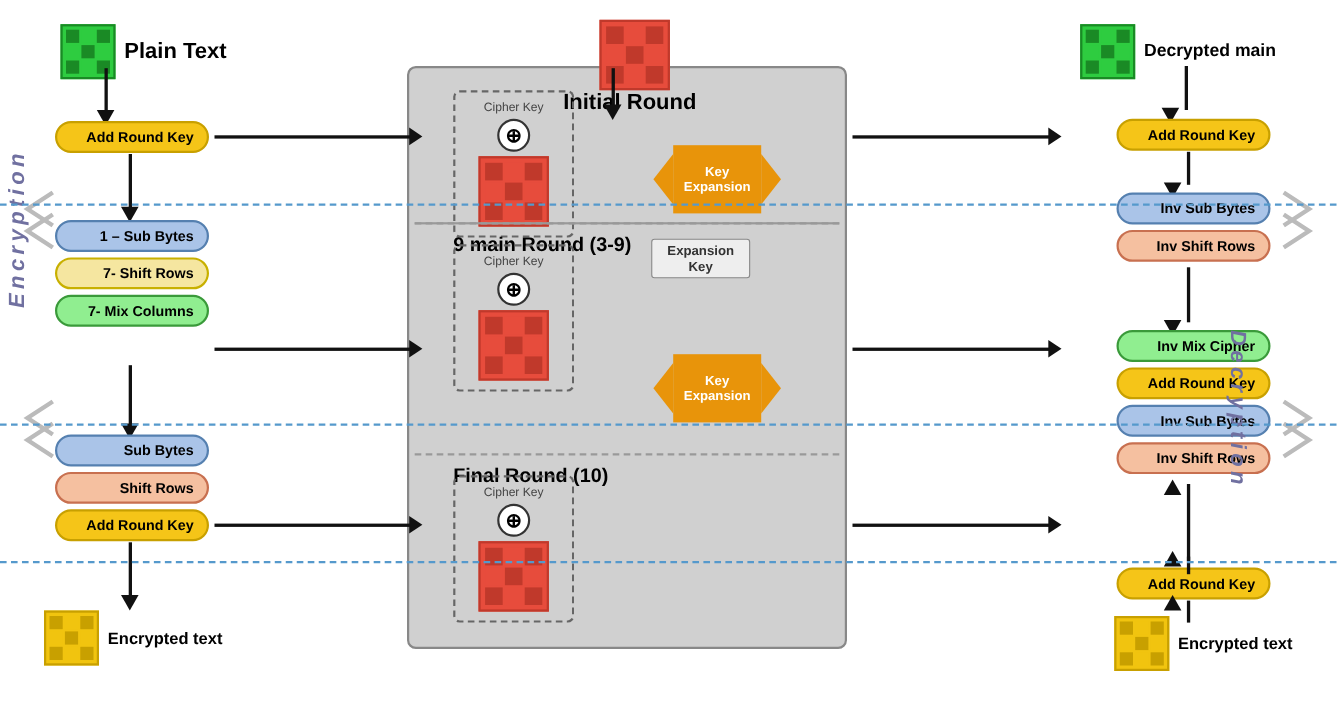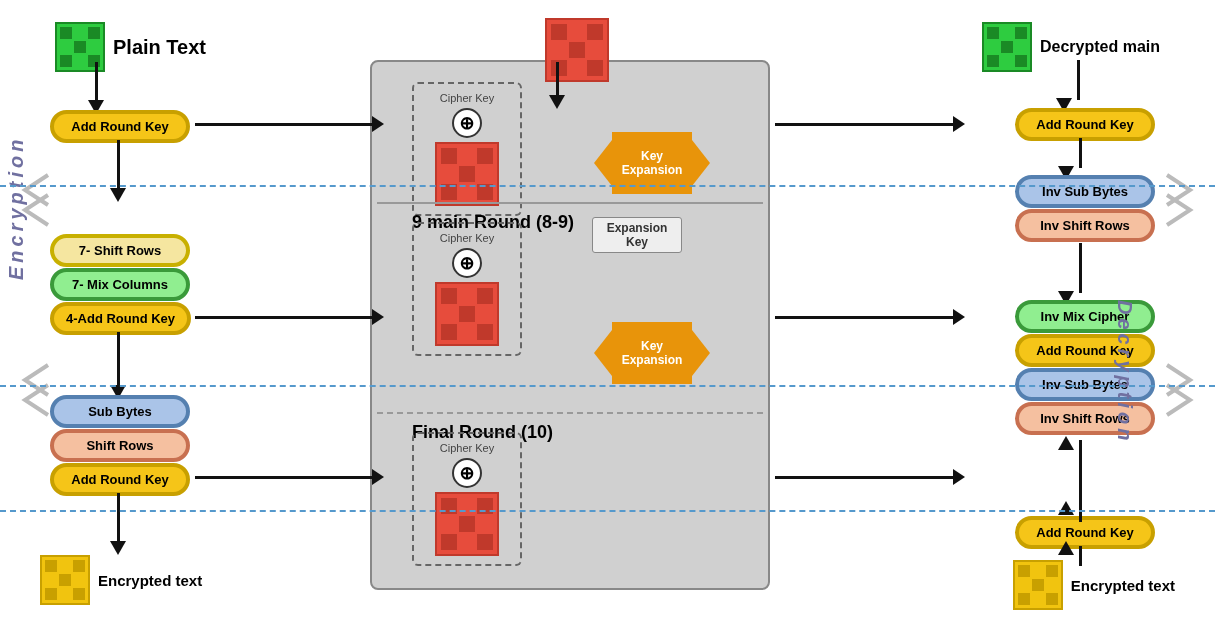--- a/index.html
+++ b/index.html
@@ -41,23 +41,23 @@
       width: 16px;
       height: 16px;
     }
 
     
     .pill {
       border-radius: 20px;
       padding: 5px 12px;
       font-size: 13px;
       font-weight: 600;
-      text-align: center;
+      text-align: right;
       white-space: nowrap;
-      border: 4px solid #ef4444;
+      border: 2px solid #ef4444;
     }
     .pill-yellow { background: #f5c518; border-color: #c8a000; }
     .pill-blue { background: #aac4e8; border-color: #5580b0; }
     .pill-green { background: #90ee90; border-color: #3a9a3a; }
     .pill-peach { background: #f5c0a0; border-color: #c87050; }
 
     
     .hexagon {
       position: relative;
       width: 80px;
@@ -156,20 +156,21 @@
     
     .abs { position: absolute; }
   </style>
 </head>
 <body>
 <div class="diagram">
 
   <div class="center-box">
 
     <div class="abs" style="top:20px; left:20px; right:20px;">
+      <div style="font-size:20px; font-weight:900; color:#000; margin-left:120px;">Initial Round</div>
 
       <div class="abs cipher-box" style="top:0; left:20px; width:110px;">
         <div class="label-sm">Cipher Key</div>
         <div class="xor-circle">⊕</div>
 
         <div class="grid-icon-lg" style="background:#e74c3c; border-color:#c0392b;">
           <div class="cell" style="background:#c0392b;"></div>
             <div class="cell" style="background:#e74c3c;"></div>
             <div class="cell" style="background:#c0392b;"></div>
           <div class="cell" style="background:#e74c3c;"></div>
@@ -177,21 +178,21 @@
             <div class="cell" style="background:#e74c3c;"></div>
           <div class="cell" style="background:#c0392b;"></div>
             <div class="cell" style="background:#e74c3c;"></div>
             <div class="cell" style="background:#c0392b;"></div>
         </div>
       </div>
     </div>
 
     <div class="abs" style="top:150px; left:20px; right:20px;">
       <div style="font-size:18px; font-weight:900; color:#000; margin-left:20px; line-height:1.2;">
-        <span>9 main Round (8-9)</span>
+        <span>9 main Round (3-9)</span>
       </div>
 
       <div class="abs cipher-box" style="top:10px; left:20px; width:110px;">
         <div class="label-sm">Cipher Key</div>
         <div class="xor-circle">⊕</div>
         <div class="grid-icon-lg" style="background:#e74c3c; border-color:#c0392b;">
           <div class="cell" style="background:#c0392b;"></div>
             <div class="cell" style="background:#e74c3c;"></div>
             <div class="cell" style="background:#c0392b;"></div>
           <div class="cell" style="background:#e74c3c;"></div>
@@ -286,32 +287,32 @@
 
   <div class="abs" style="top:110px; left:50px;">
     <div class="pill pill-yellow" style="min-width:140px;">Add Round Key</div>
   </div>
 
   <div class="abs" style="top:140px; left:117px; width:3px; height:50px; background:#111;"></div>
   <div class="abs" style="top:188px; left:110px;">
       <div class="arrow-down"></div>
     </div>
 
+  <div class="abs" style="top:200px; left:50px;">
+    <div class="pill pill-blue" style="min-width:140px;">1 – Sub Bytes</div>
+  </div>
 
   <div class="abs" style="top:234px; left:50px;">
     <div class="pill pill-yellow" style="min-width:140px; background:#f5e6a0; border-color:#c8b000;">7- Shift Rows</div>
   </div>
 
   <div class="abs" style="top:268px; left:50px;">
     <div class="pill pill-green" style="min-width:140px;">7- Mix Columns</div>
   </div>
 
-  <div class="abs" style="top:302px; left:50px;">
-    <div class="pill pill-yellow" style="min-width:140px;">4-Add Round Key</div>
-  </div>
 
   <div class="abs" style="top:332px; left:117px; width:3px; height:55px; background:#111;"></div>
   <div class="abs" style="top:385px; left:110px;">
       <div class="arrow-down"></div>
     </div>
 
   <div class="abs" style="top:429px; left:50px;">
     <div class="pill pill-peach" style="min-width:140px;">Shift Rows</div>
   </div>
 

